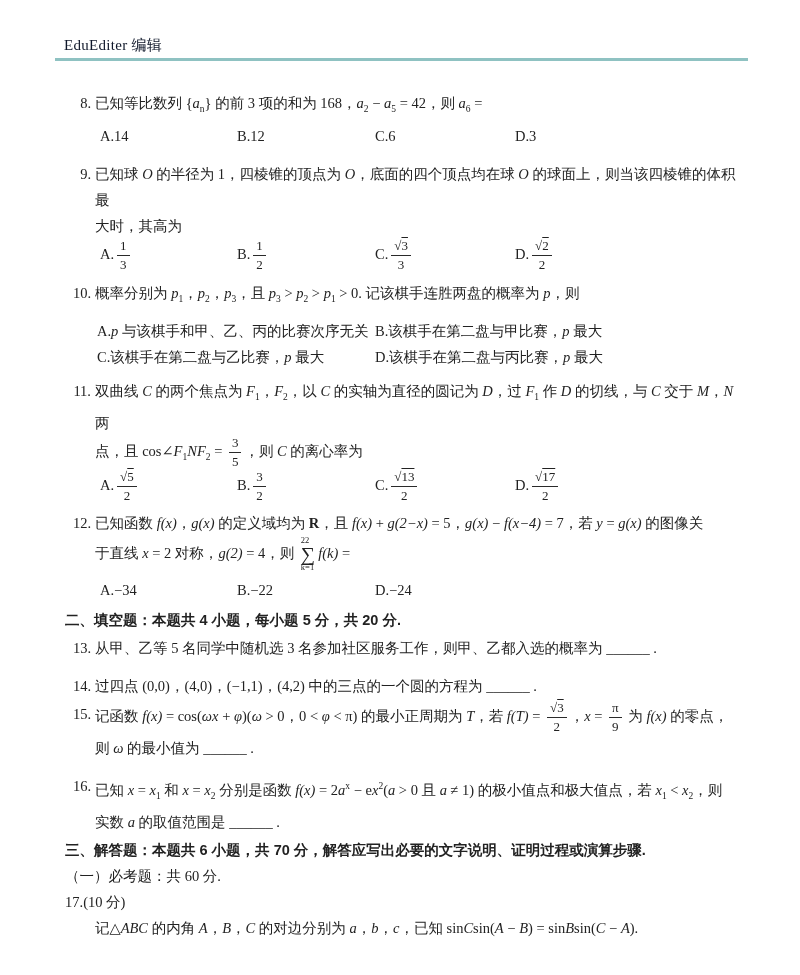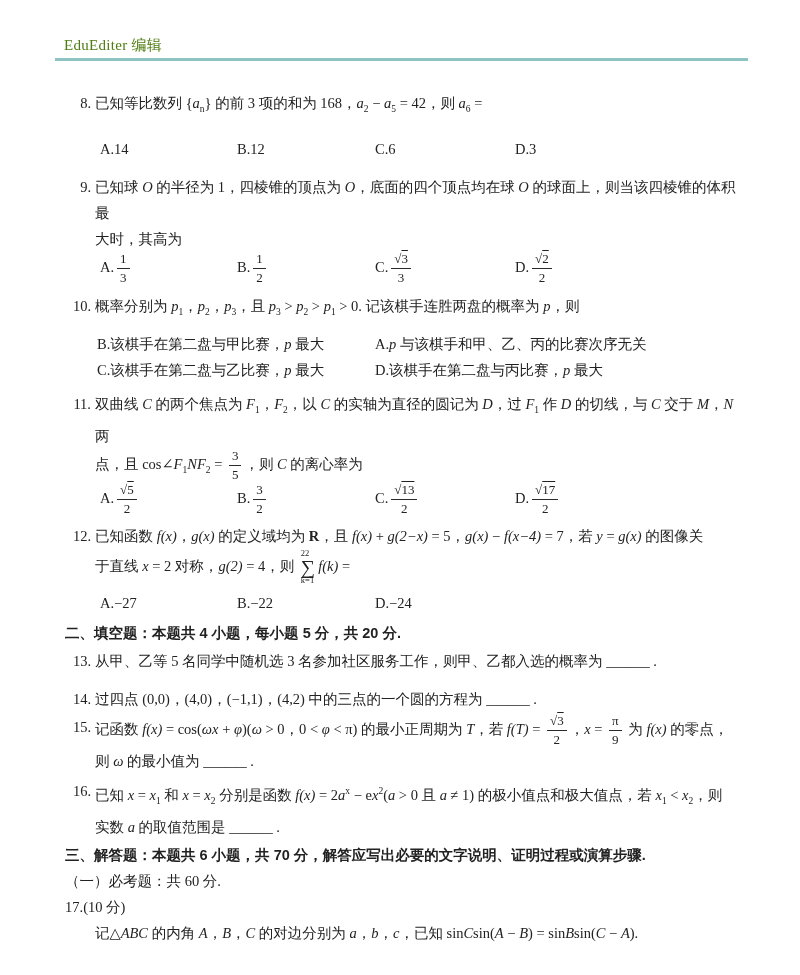--- a/index.html
+++ b/index.html
@@ -2,21 +2,21 @@
 <html><head>
 <meta charset="utf-8">
 <style>
   html,body{margin:0;padding:0;background:#ffffff;}
   .page{
     position:relative;width:800px;height:975px;background:#ffffff;overflow:hidden;
     font-family:"Liberation Serif","DejaVu Serif",serif;
     font-size:14.5px;color:#222222;
   }
   .header{position:absolute;left:55px;right:52px;top:36px;}
-  .brand{font-size:15px;color:#4d7c0f;padding-left:9px;letter-spacing:.3px;font-family:Liberation Serif, serif;}
+  .brand{font-size:15px;color:#0f172a;padding-left:9px;letter-spacing:.3px;font-family:Liberation Serif, serif;}
   .rule{margin-top:3px;height:2.5px;background:#8fc2c2;}
   .content{position:absolute;top:78px;left:65px;right:55px;}
   .line{line-height:26px;}
   .q{position:relative;padding-left:30px;}
   .qn{position:absolute;left:0;top:0;width:26px;text-align:right;line-height:26px;}
   .section{font-family:"Liberation Sans","DejaVu Sans",sans-serif;font-weight:bold;line-height:26px;}
   .plain{line-height:26px;}
   .indent{margin-left:30px;}
   .opts4{margin-left:5px;display:grid;grid-template-columns:137px 138px 140px 1fr;}
   .opts2{margin-left:2px;display:grid;grid-template-columns:278px 1fr;}
@@ -26,30 +26,30 @@
   sub{font-size:9.5px;}
   sup{font-size:9.5px;}
   .frac{display:inline-block;vertical-align:middle;text-align:center;margin:0 3px;line-height:1;}
   .frac .num{display:block;font-size:13px;padding:0 3px 1px;border-bottom:1px solid #2a2a2a;line-height:1.15;}
   .frac .den{display:block;font-size:13px;line-height:1.2;padding-top:1px;}
   .ov{text-decoration:overline;}
   .bigop{display:inline-flex;flex-direction:column;align-items:flex-start;vertical-align:middle;margin:0 3px;line-height:1;}
   .bigop .lim{font-size:8.5px;line-height:1.15;}
   .bigop .sym{font-size:20px;line-height:.9;}
   
-  #q8{margin-top:12px;} #q8 .opts4{margin-top:14px;}
+  #q8{margin-top:12px;} #q8 .opts4{margin-top:1px;}
   #q9{margin-top:12px;}
   #q10{margin-top:8px;} #q10 .opts2{margin-top:6px;}
   #q11{margin-top:8px;}
   #q12{margin-top:6px;} #q12 .opts4{margin-top:4px;}
   #sec2{margin-top:4px;}
   #q13{margin-top:2px;}
   #q14{margin-top:12px;}
   #q15{margin-top:2px;}
-  #q16{margin-top:4px;}
+  #q16{margin-top:12px;}
   #sec3{margin-top:2px;}
   #sub1{margin-top:0px;}
   #q17head{margin-top:0px;}
 </style>
 </head>
 <body>
 
 <div class="page">
   <div class="header">
     <div class="brand">EduEditer 编辑</div>
@@ -78,22 +78,22 @@
         <span class="opt">B.<span class="frac"><span class="num">1</span><span class="den">2</span></span></span>
         <span class="opt">C.<span class="frac"><span class="num">√<span class="ov">3</span></span><span class="den">3</span></span></span>
         <span class="opt">D.<span class="frac"><span class="num">√<span class="ov">2</span></span><span class="den">2</span></span></span>
       </div>
     </div>
 
     <div class="q" id="q10">
       <span class="qn">10.</span>
       <div class="line">概率分别为 <span class="mi">p</span><sub>1</sub>，<span class="mi">p</span><sub>2</sub>，<span class="mi">p</span><sub>3</sub>，且 <span class="mi">p</span><sub>3</sub> &gt; <span class="mi">p</span><sub>2</sub> &gt; <span class="mi">p</span><sub>1</sub> &gt; 0. 记该棋手连胜两盘的概率为 <span class="mi">p</span>，则</div>
       <div class="opts2">
+        <span class="opt">A.<span class="mi">p</span> 与该棋手和甲、乙、丙的比赛次序无关</span>
         <span class="opt">B.该棋手在第二盘与甲比赛，<span class="mi">p</span> 最大</span>
-        <span class="opt">A.<span class="mi">p</span> 与该棋手和甲、乙、丙的比赛次序无关</span>
         <span class="opt">C.该棋手在第二盘与乙比赛，<span class="mi">p</span> 最大</span>
         <span class="opt">D.该棋手在第二盘与丙比赛，<span class="mi">p</span> 最大</span>
       </div>
     </div>
 
     <div class="q" id="q11">
       <span class="qn">11.</span>
       <div class="line">双曲线 <span class="mi">C</span> 的两个焦点为 <span class="mi">F</span><sub>1</sub>，<span class="mi">F</span><sub>2</sub>，以 <span class="mi">C</span> 的实轴为直径的圆记为 <span class="mi">D</span>，过 <span class="mi">F</span><sub>1</sub> 作 <span class="mi">D</span> 的切线，与 <span class="mi">C</span> 交于 <span class="mi">M</span>，<span class="mi">N</span> 两</div>
       <div class="line">点，且 cos∠<span class="mi">F</span><sub>1</sub><span class="mi">NF</span><sub>2</sub> = <span class="frac"><span class="num">3</span><span class="den">5</span></span>，则 <span class="mi">C</span> 的离心率为</div>
       <div class="opts4">
@@ -106,21 +106,21 @@
 
     <div class="q" id="q12">
       <span class="qn">12.</span>
       <div class="line">已知函数 <span class="mi">f(x)</span>，<span class="mi">g(x)</span> 的定义域均为 <span class="mb">R</span>，且 <span class="mi">f(x)</span> + <span class="mi">g(2−x)</span> = 5，<span class="mi">g(x)</span> − <span class="mi">f(x−4)</span> = 7，若 <span class="mi">y</span> = <span class="mi">g(x)</span> 的图像关</div>
       <div class="line">于直线 <span class="mi">x</span> = 2 对称，<span class="mi">g(2)</span> = 4，则 <span class="bigop">
             <span class="lim">22</span>
             <span class="sym">∑</span>
             <span class="lim">k=1</span>
           </span><span class="mi">f(k)</span> =</div>
       <div class="opts4">
-        <span class="opt">A.−27</span>
+        <span class="opt">A.−34</span>
         <span class="opt">B.−22</span>
         <span class="opt">D.−24</span>
       </div>
     </div>
 
     <div class="section" id="sec2">二、填空题：本题共 4 小题，每小题 5 分，共 20 分.</div>
 
     <div class="q" id="q13">
       <span class="qn">13.</span>
       <div class="line">从甲、乙等 5 名同学中随机选 3 名参加社区服务工作，则甲、乙都入选的概率为 ______ .</div>

